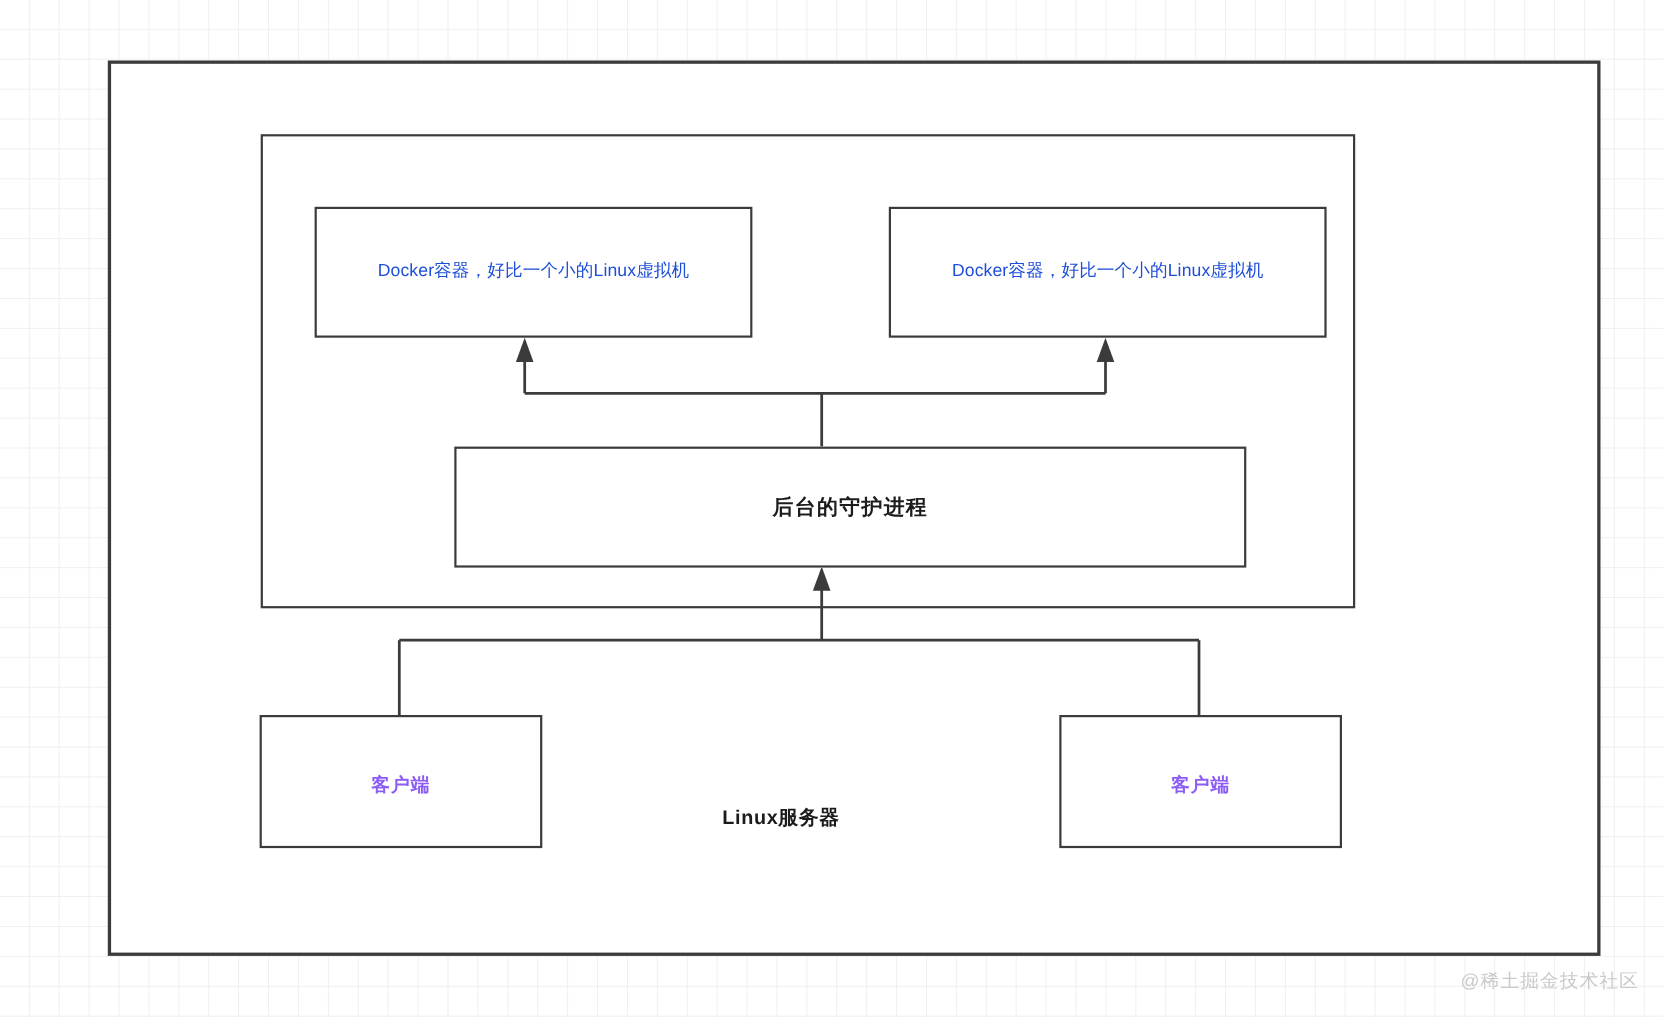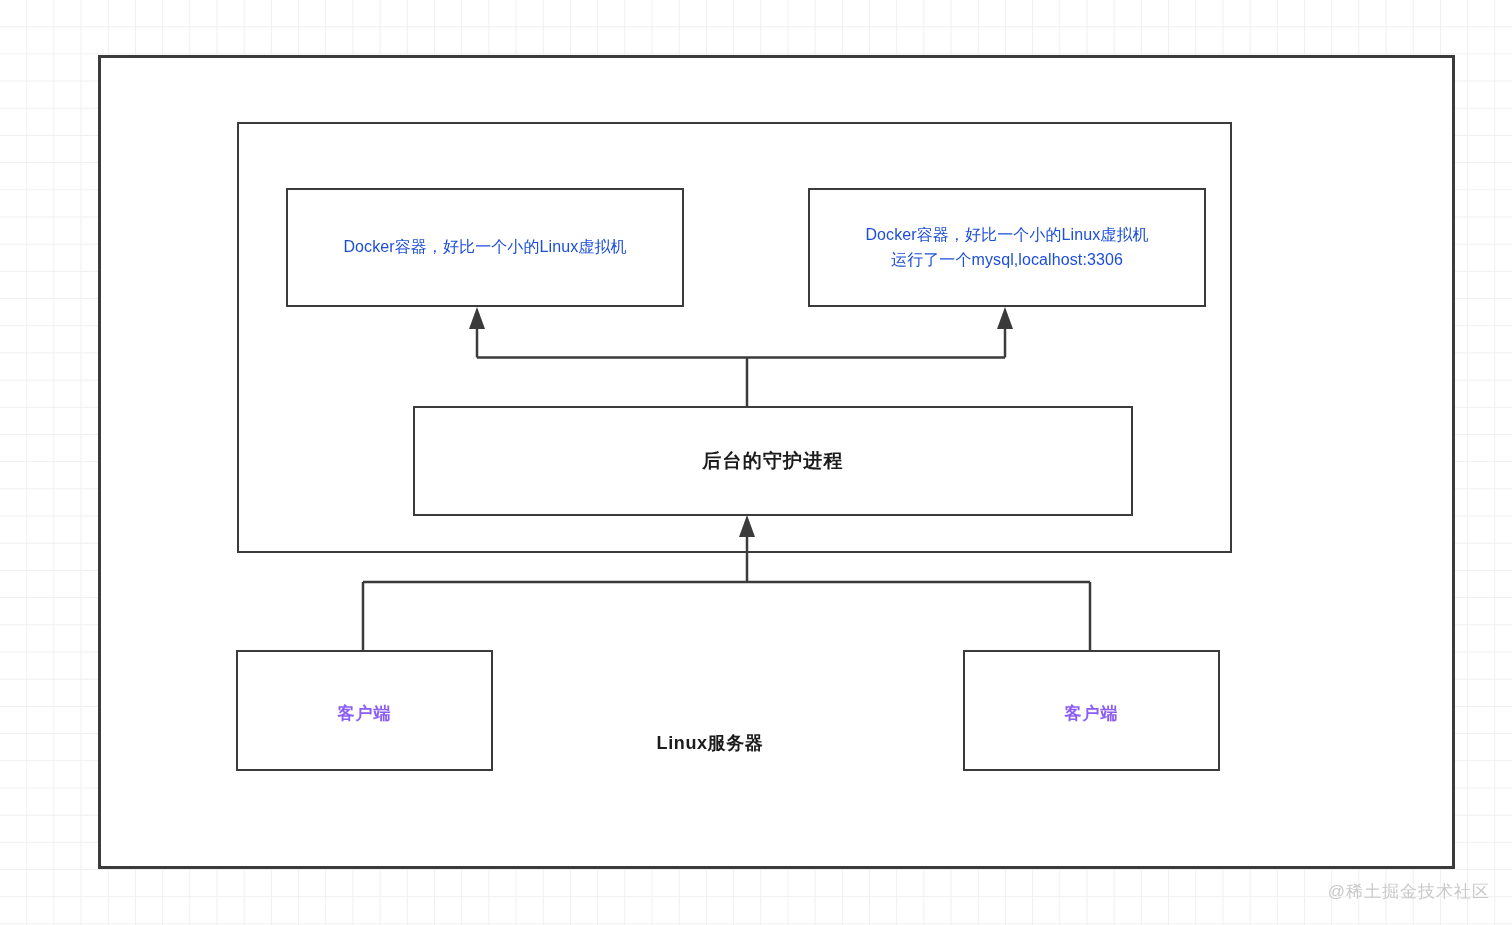--- a/index.html
+++ b/index.html
@@ -190,21 +190,20 @@
 
     <div class="box container-box" id="container-box-redis">
       <div class="container-text">
         <div>Docker容器，好比一个小的Linux虚拟机</div>
       </div>
     </div>
 
     <div class="box container-box" id="container-box-mysql">
       <div class="container-text">
         <div>Docker容器，好比一个小的Linux虚拟机</div>
-        <div>运行了一个mysql,localhost:3306</div>
       </div>
     </div>
 
     <div class="box" id="daemon-box">
       <span id="daemon-label">后台的守护进程</span>
     </div>
 
     <div class="box client-box" id="client-box-left">
       <span class="client-label">客户端</span>
     </div>

